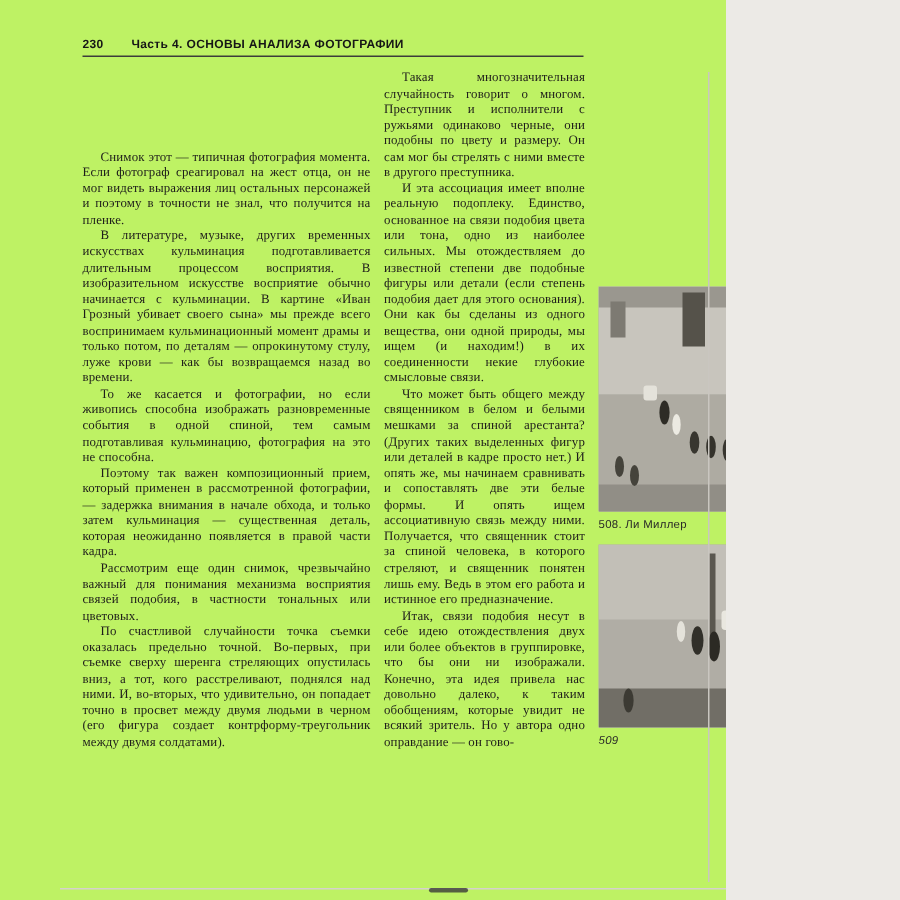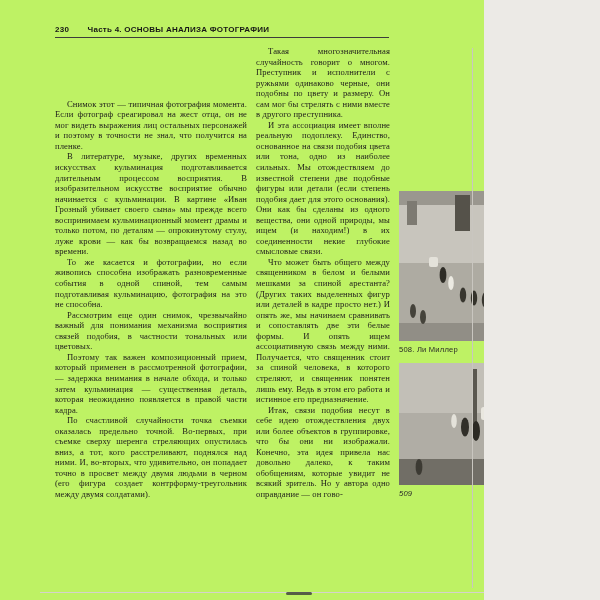--- a/index.html
+++ b/index.html
@@ -74,22 +74,22 @@
     <span>Часть 4. ОСНОВЫ АНАЛИЗА ФОТОГРАФИИ</span>
   </div>
   <div class="header-rule"></div>
 
   <div class="content">
 
     <div class="col col-left">
       <p>Снимок этот — типичная фотография момента. Если фотограф среагировал на жест отца, он не мог видеть выражения лиц остальных персонажей и поэтому в точности не знал, что получится на пленке.</p>
       <p>В литературе, музыке, других временных искусствах кульминация подготавливается длительным процессом восприятия. В изобразительном искусстве восприятие обычно начинается с кульминации. В картине «Иван Грозный убивает своего сына» мы прежде всего воспринимаем кульминационный момент драмы и только потом, по деталям — опрокинутому стулу, луже крови — как бы возвращаемся назад во времени.</p>
       <p>То же касается и фотографии, но если живопись способна изображать разновременные события в одной спиной, тем самым подготавливая кульминацию, фотография на это не способна.</p>
+      <p>Поэтому так важен композиционный прием, который применен в рассмотренной фотографии, — задержка внимания в начале обхода, и только затем кульминация — существенная деталь, которая неожиданно появляется в правой части кадра.</p>
       <p>Рассмотрим еще один снимок, чрезвычайно важный для понимания механизма восприятия связей подобия, в частности тональных или цветовых.</p>
-      <p>Поэтому так важен композиционный прием, который применен в рассмотренной фотографии, — задержка внимания в начале обхода, и только затем кульминация — существенная деталь, которая неожиданно появляется в правой части кадра.</p>
       <p>По счастливой случайности точка съемки оказалась предельно точной. Во-первых, при съемке сверху шеренга стреляющих опустилась вниз, а тот, кого расстреливают, поднялся над ними. И, во-вторых, что удивительно, он попадает точно в просвет между двумя людьми в черном (его фигура создает контрформу-треугольник между двумя солдатами).</p>
     </div>
 
     <div class="col col-middle">
       <p>Такая многозначительная случайность говорит о многом. Преступник и исполнители с ружьями одинаково черные, они подобны по цвету и размеру. Он сам мог бы стрелять с ними вместе в другого преступника.</p>
       <p>И эта ассоциация имеет вполне реальную подоплеку. Единство, основанное на связи подобия цвета или тона, одно из наиболее сильных. Мы отождествляем до известной степени две подобные фигуры или детали (если степень подобия дает для этого основания). Они как бы сделаны из одного вещества, они одной природы, мы ищем (и находим!) в их соединенности некие глубокие смысловые связи.</p>
       <p>Что может быть общего между священником в белом и белыми мешками за спиной арестанта? (Других таких выделенных фигур или деталей в кадре просто нет.) И опять же, мы начинаем сравнивать и сопоставлять две эти белые формы. И опять ищем ассоциативную связь между ними. Получается, что священник стоит за спиной человека, в которого стреляют, и священник понятен лишь ему. Ведь в этом его работа и истинное его предназначение.</p>
       <p>Итак, связи подобия несут в себе идею отождествления двух или более объектов в группировке, что бы они ни изображали. Конечно, эта идея привела нас довольно далеко, к таким обобщениям, которые увидит не всякий зритель. Но у автора одно оправдание — он гово-</p>
     </div>
 

